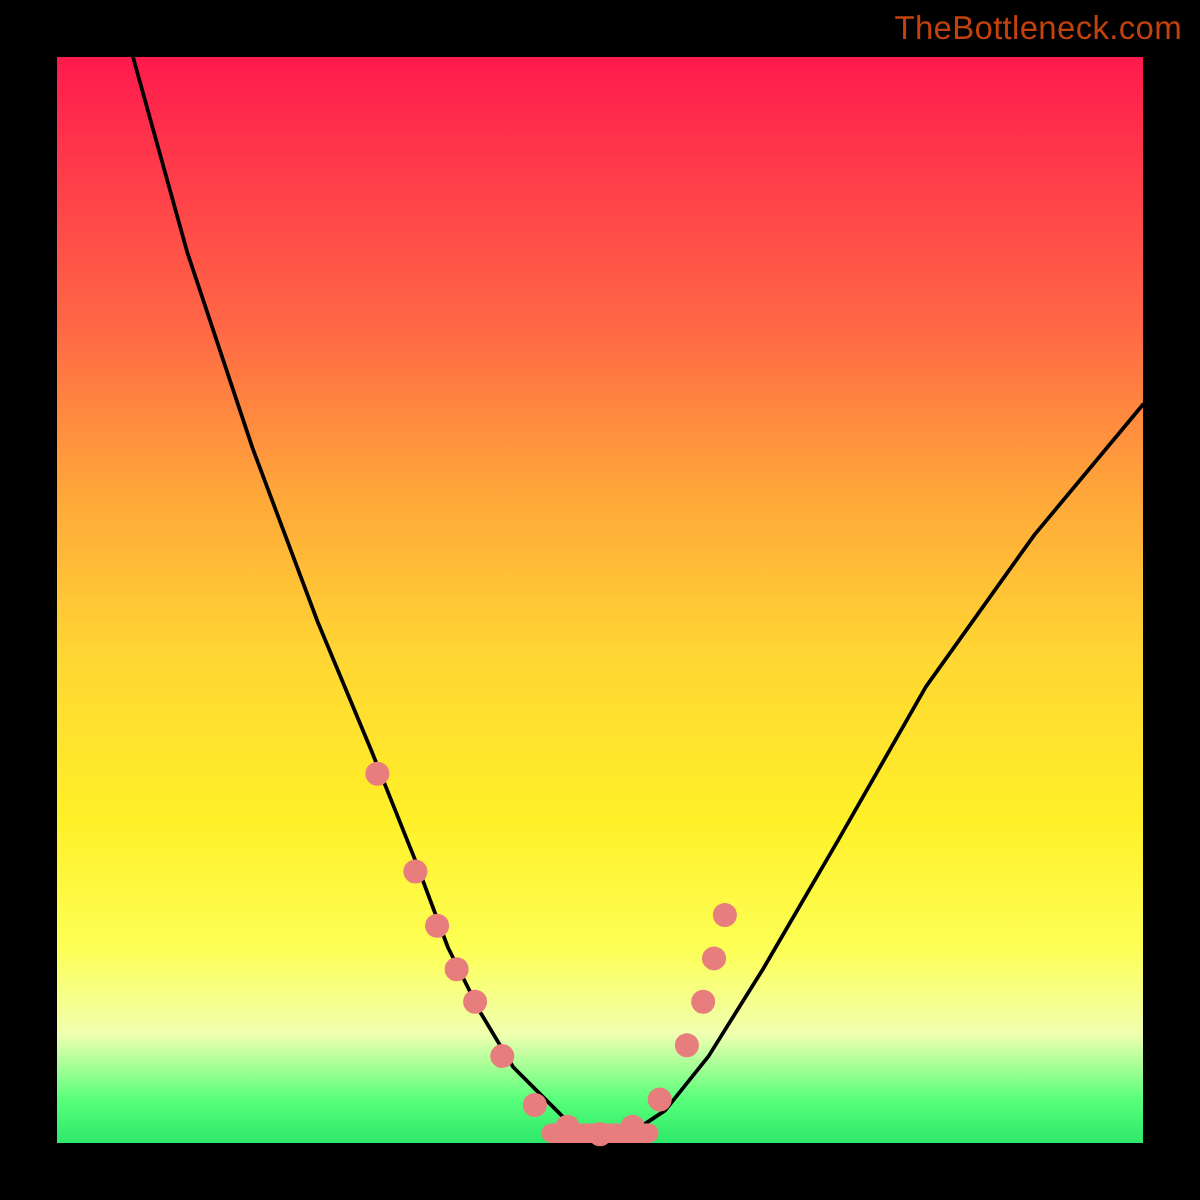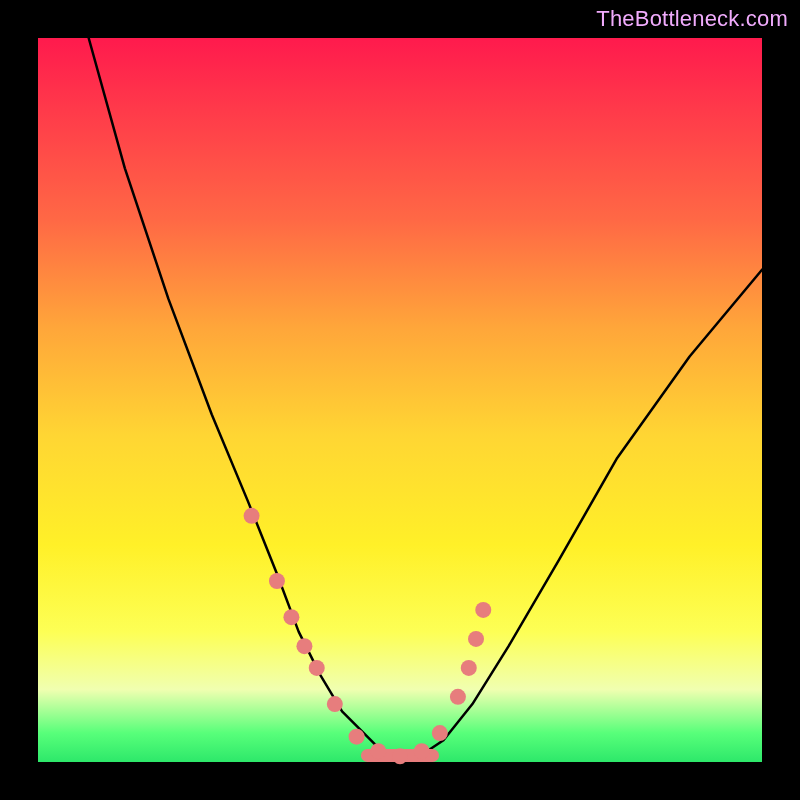--- a/index.html
+++ b/index.html
@@ -33,21 +33,21 @@
       #fdff55 82%,
       #f0ffb0 90%,
       #58ff7a 96%,
       #2de86a 100%
     );
   }
   .watermark {
     position: absolute;
     top: 6px;
     right: 12px;
-    color: #f0abfc;
+    color: #c2410c;
     font-size: 22px;
     font-weight: 500;
     z-index: 5;
     letter-spacing: 0.2px;
   }
   svg.curve {
     position: absolute;
     left: 0;
     top: 0;
     width: 724px;

